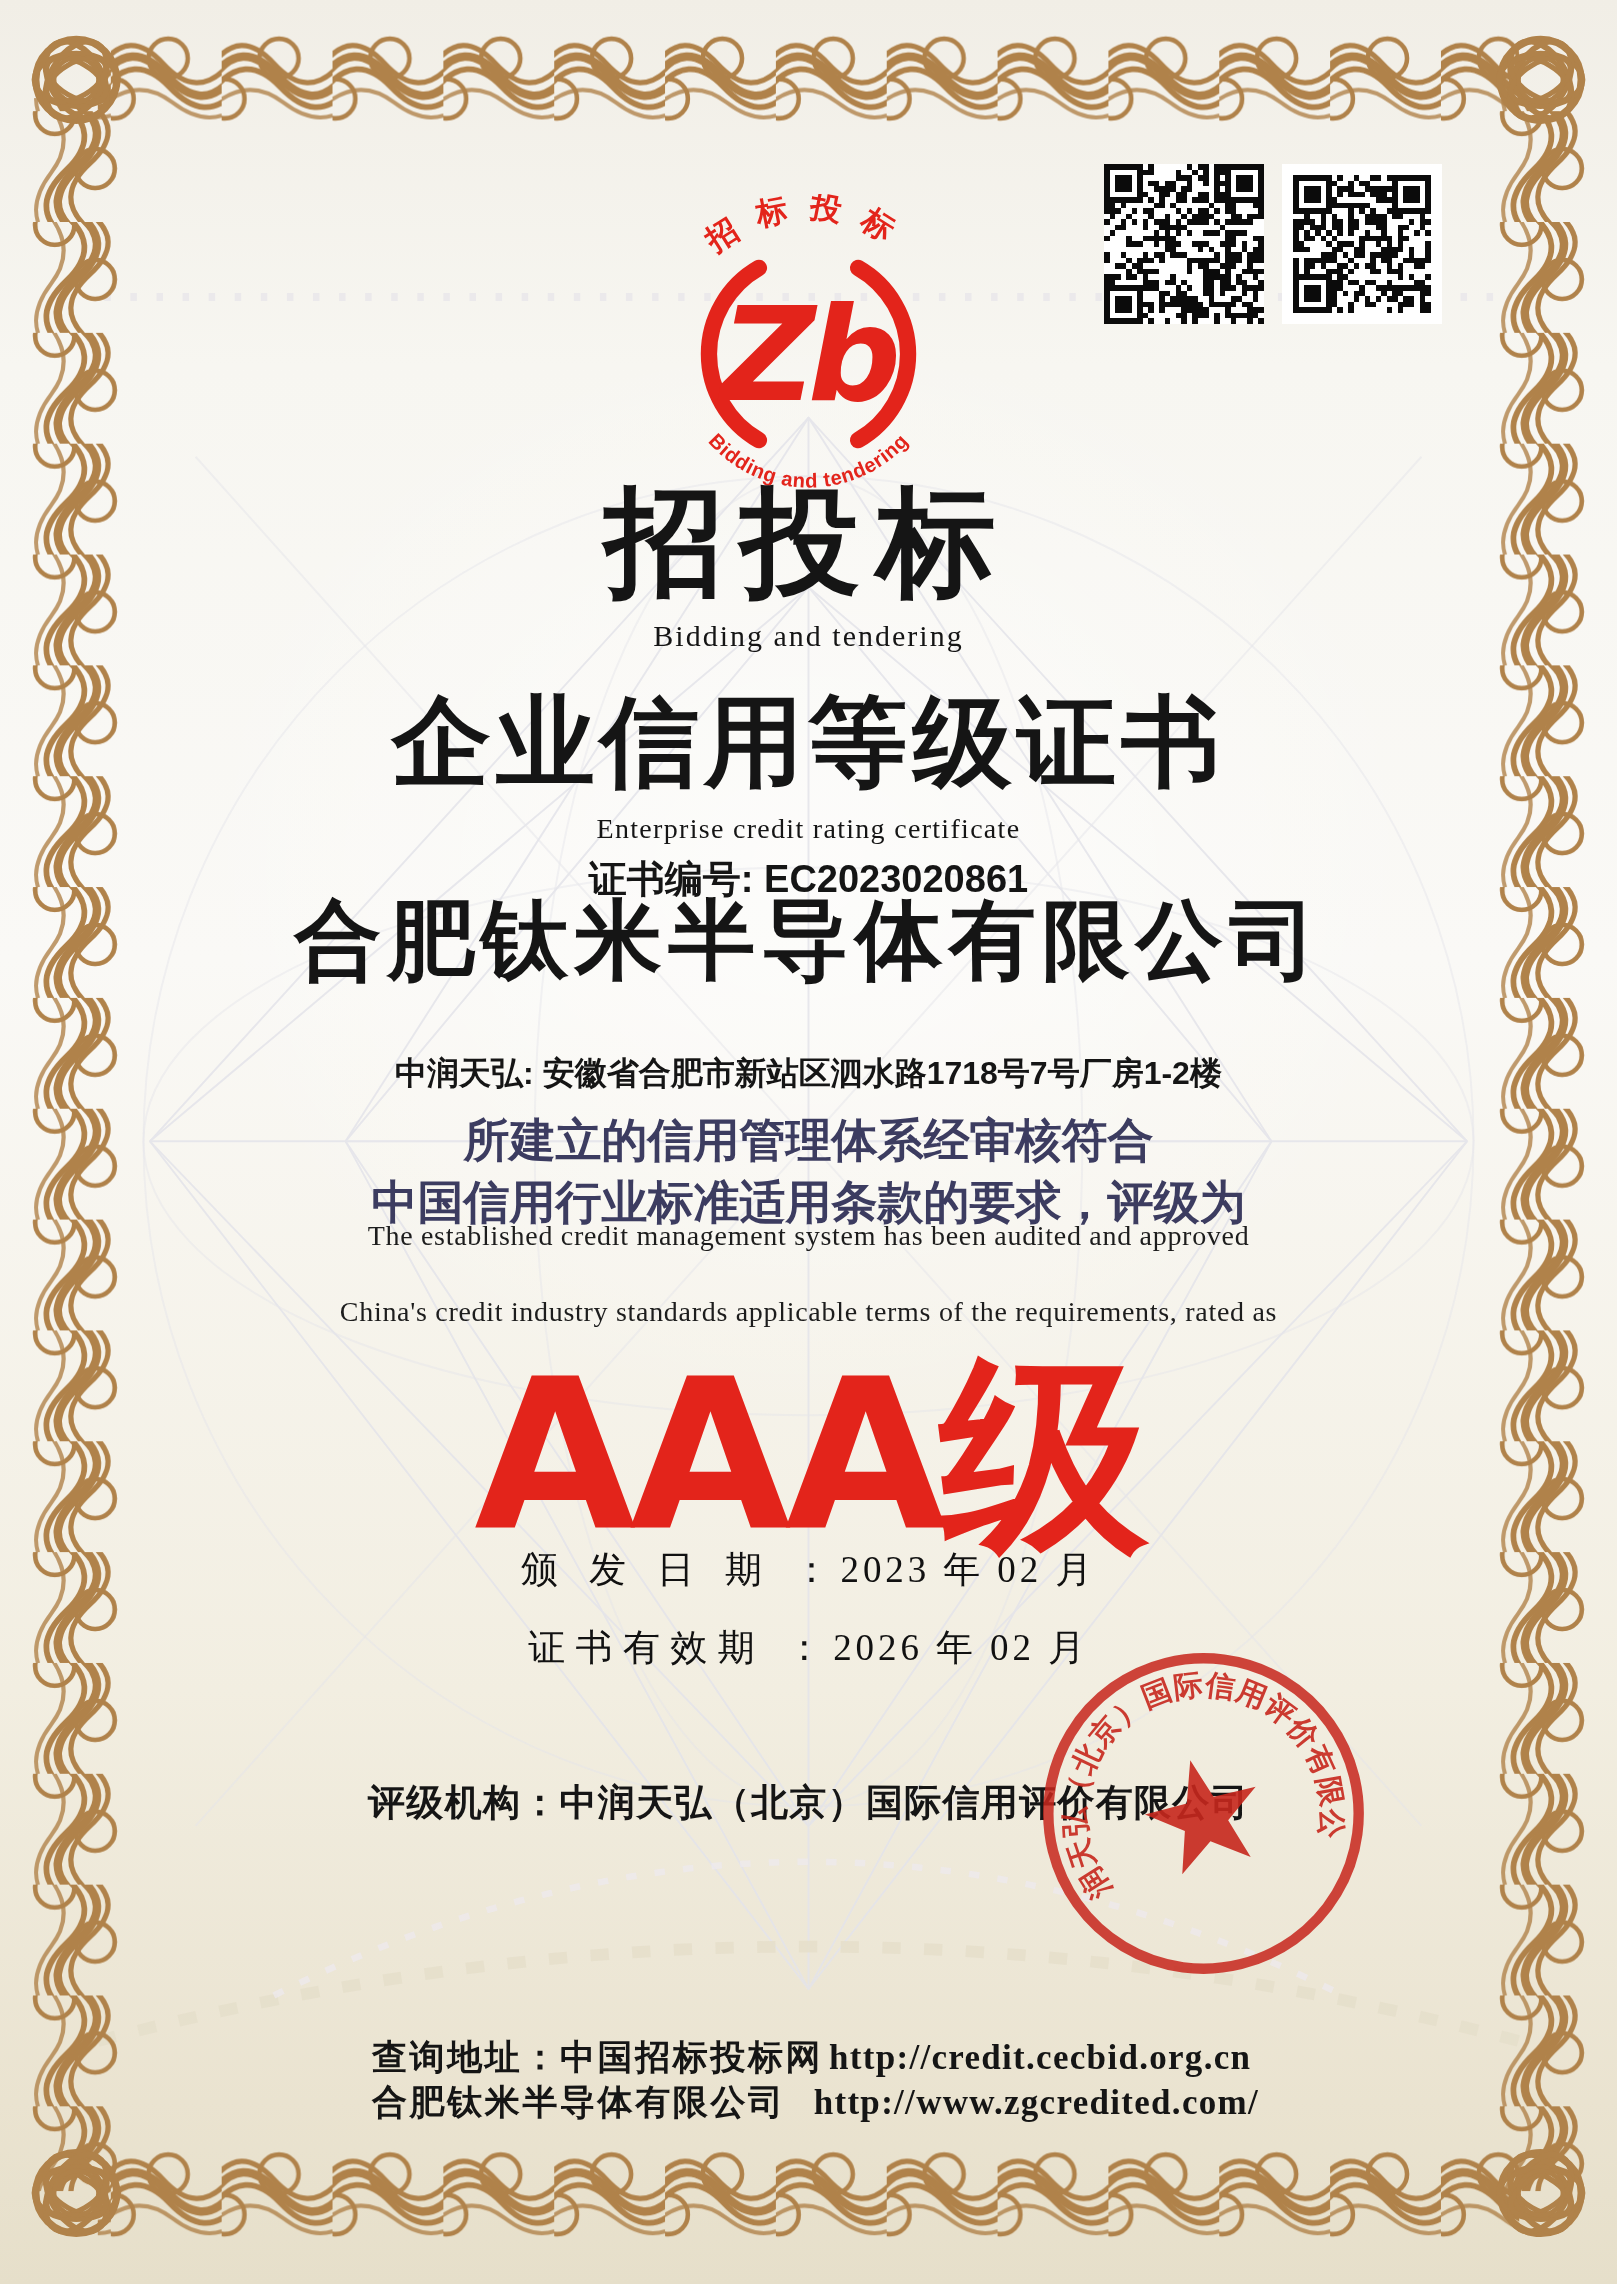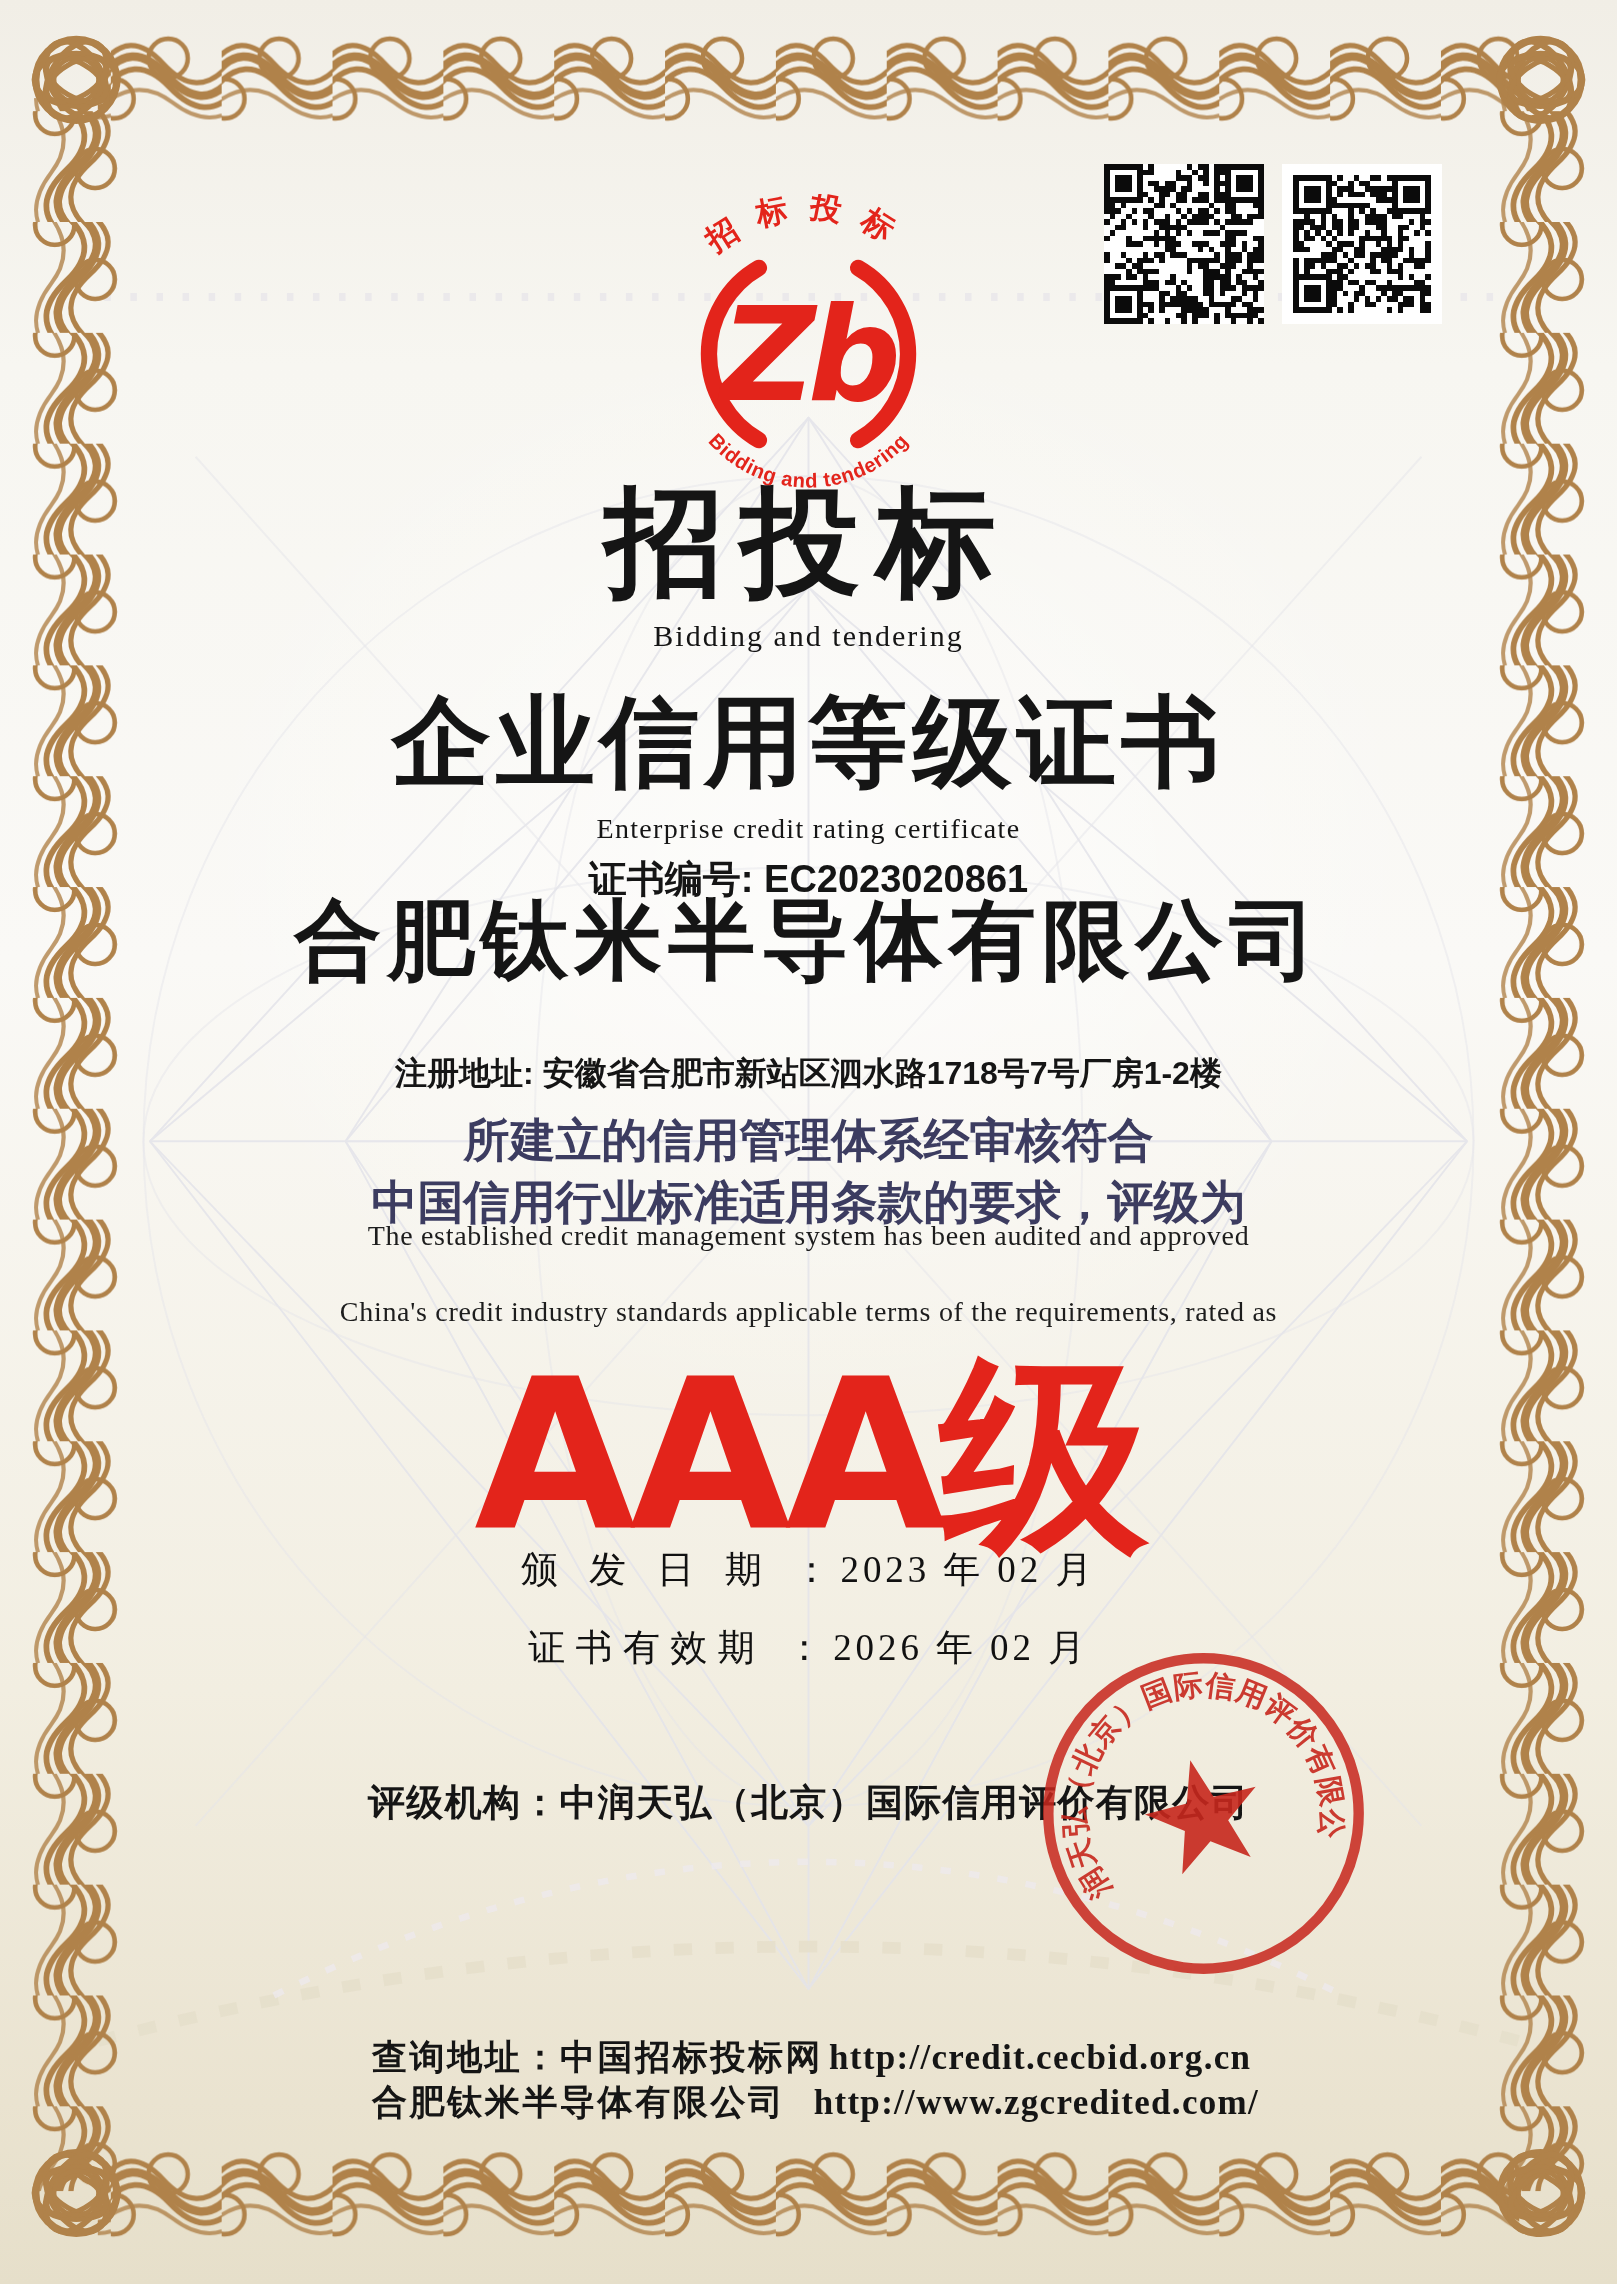--- a/index.html
+++ b/index.html
@@ -154,21 +154,21 @@
     </div>
   </div>
 
   <div class="abs h1-cn">招投标</div>
   <div class="abs sub-en1">Bidding and tendering</div>
   <div class="abs sub-en2">Enterprise credit rating certificate</div>
   <div class="abs h2-cn">企业信用等级证书</div>
   <div class="abs certno"><span>证书编号: </span><span>EC2023020861</span></div>
 
   <div class="abs company">合肥钛米半导体有限公司</div>
-  <div class="abs address"><span>注册地址: </span><span>安徽省合肥市新站区泗水路1718号7号厂房1-2楼</span></div>
+  <div class="abs address"><span>中润天弘: </span><span>安徽省合肥市新站区泗水路1718号7号厂房1-2楼</span></div>
 
   <div class="abs blue1 bluetext">所建立的信用管理体系经审核符合</div>
   <div class="abs blue2 bluetext">中国信用行业标准适用条款的要求，评级为</div>
   <div class="abs eng1 engtext">The established credit management system has been audited and approved</div>
   <div class="abs eng2 engtext">China's credit industry standards applicable terms of the requirements, rated as</div>
 
   <div class="abs rating">AAA级</div>
 
   <div class="abs dateline date1"><span class="dlabel">颁 发 日 期 ：</span><span class="dvalue">2023 年 02 月</span></div>
   <div class="abs dateline date2"><span class="dlabel">证书有效期 ：</span><span class="dvalue">2026 年 02 月</span></div>

